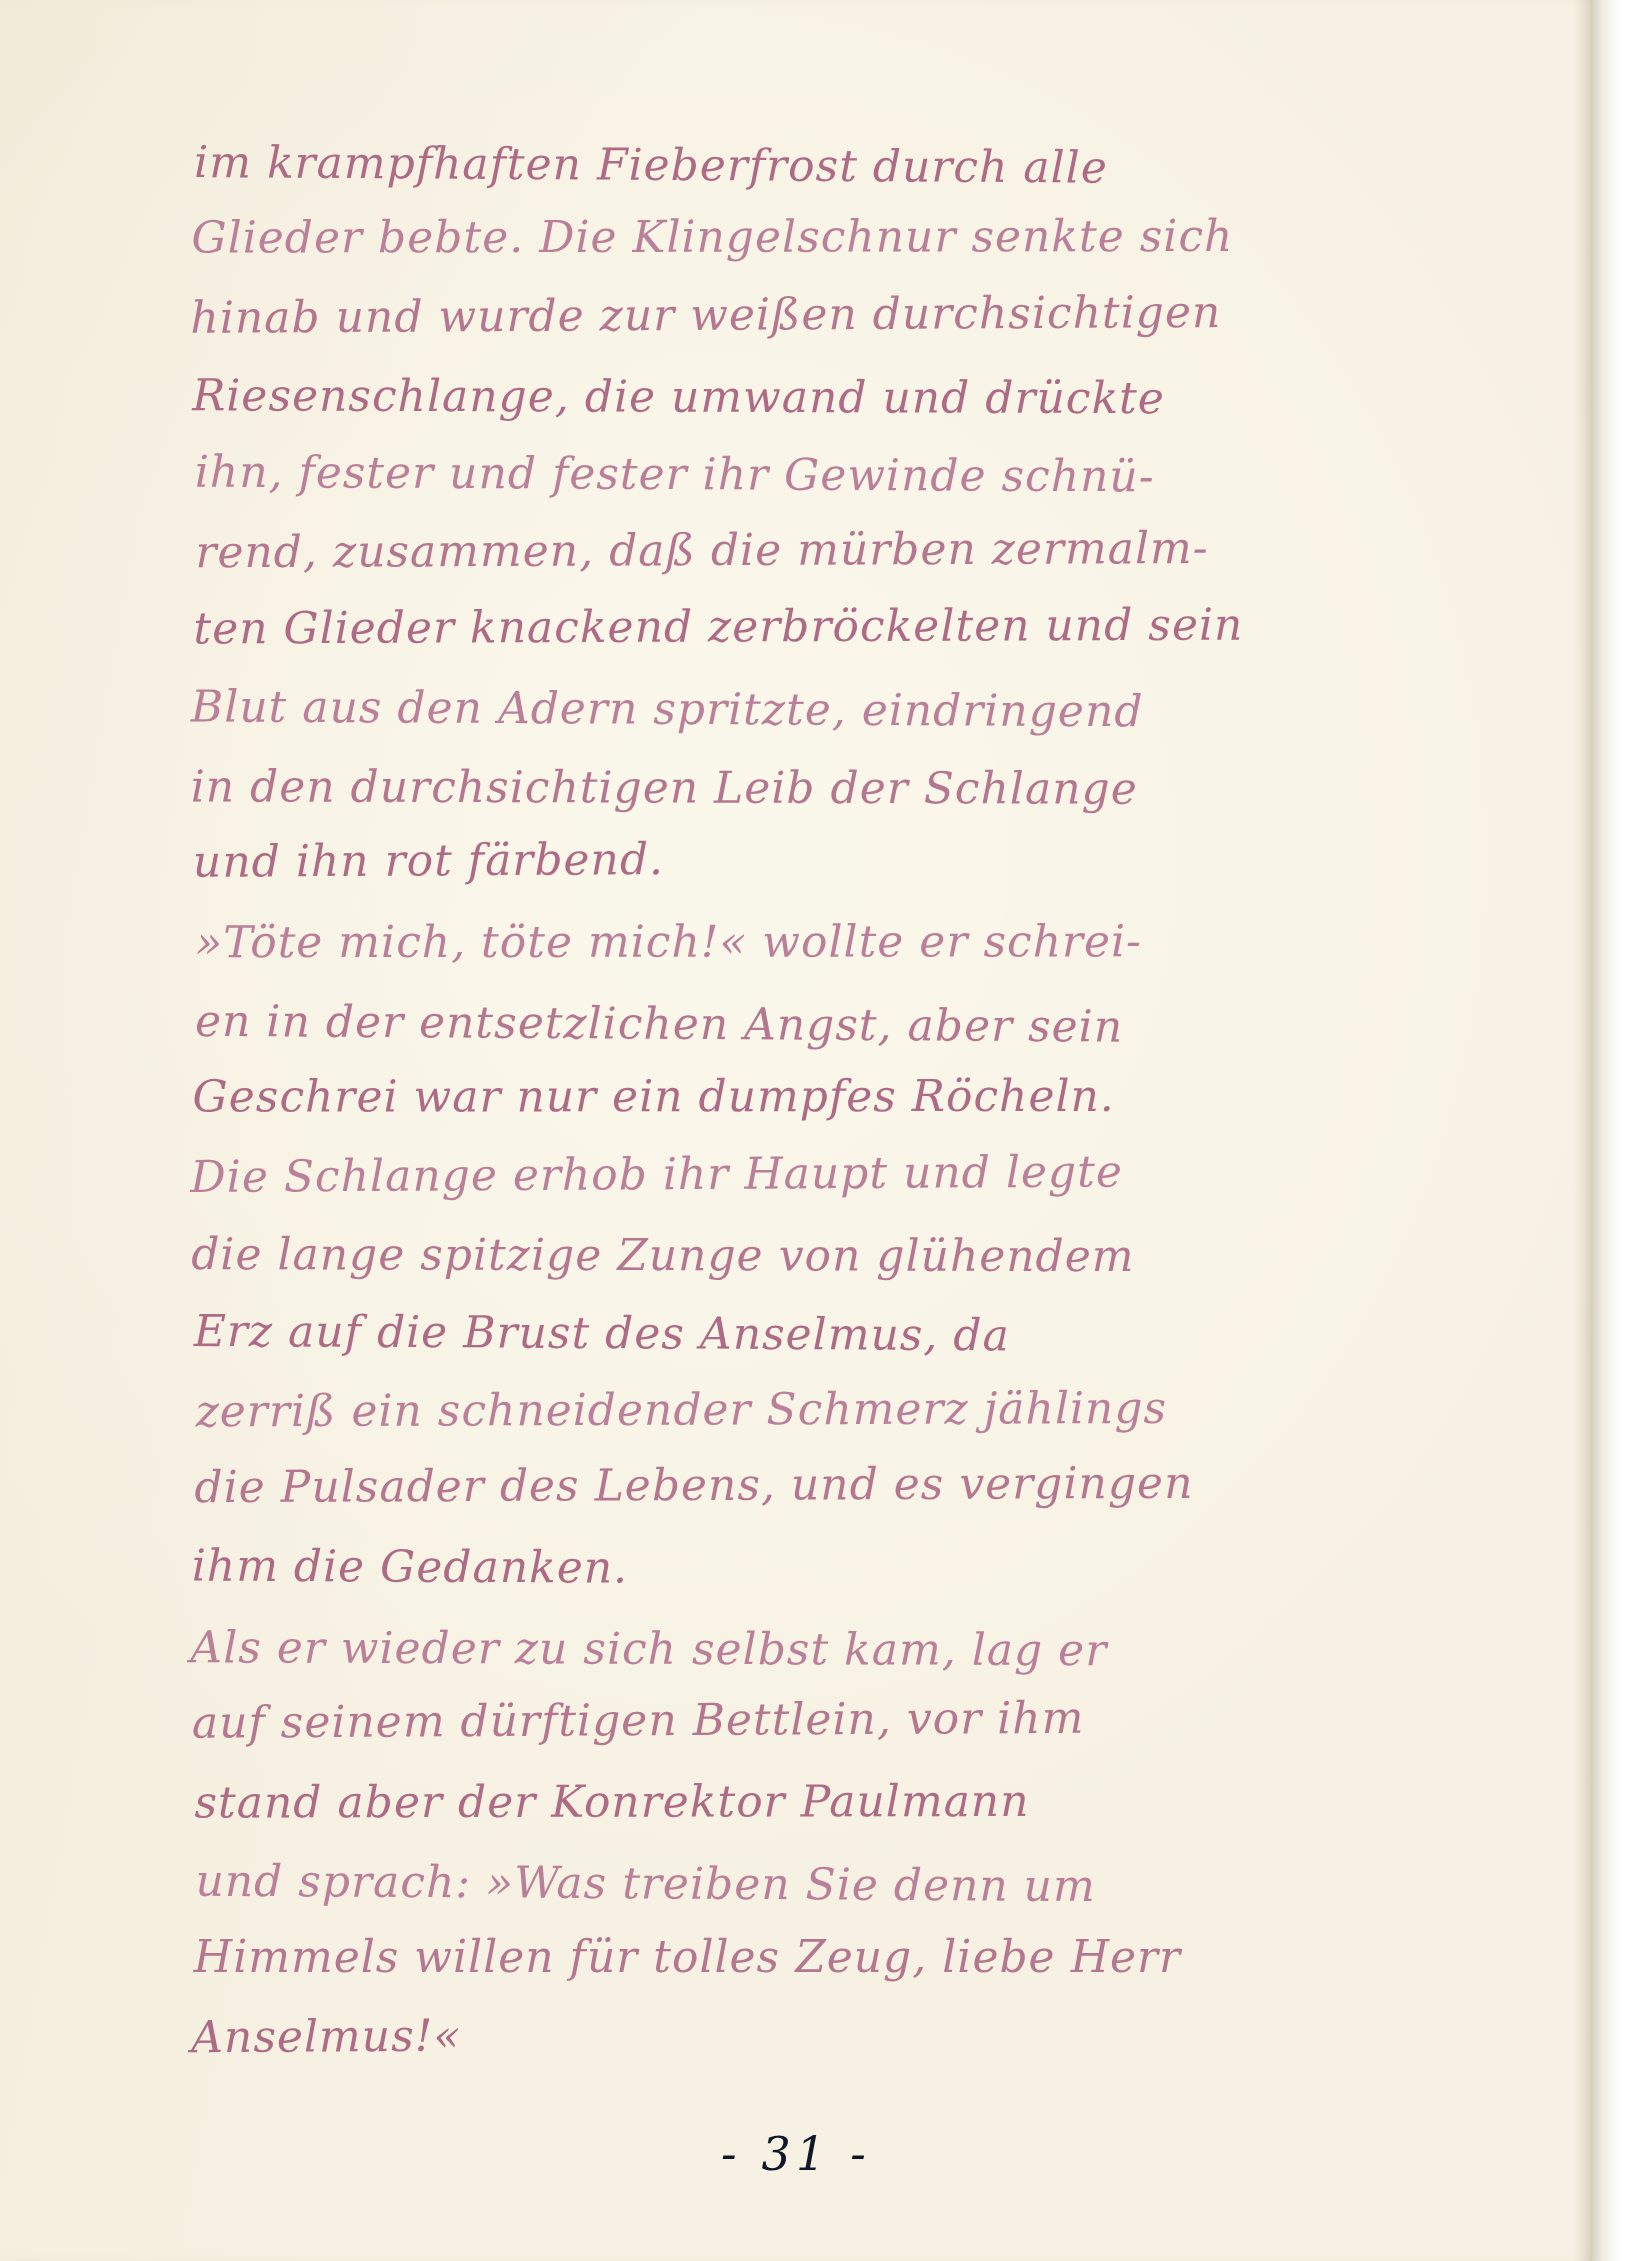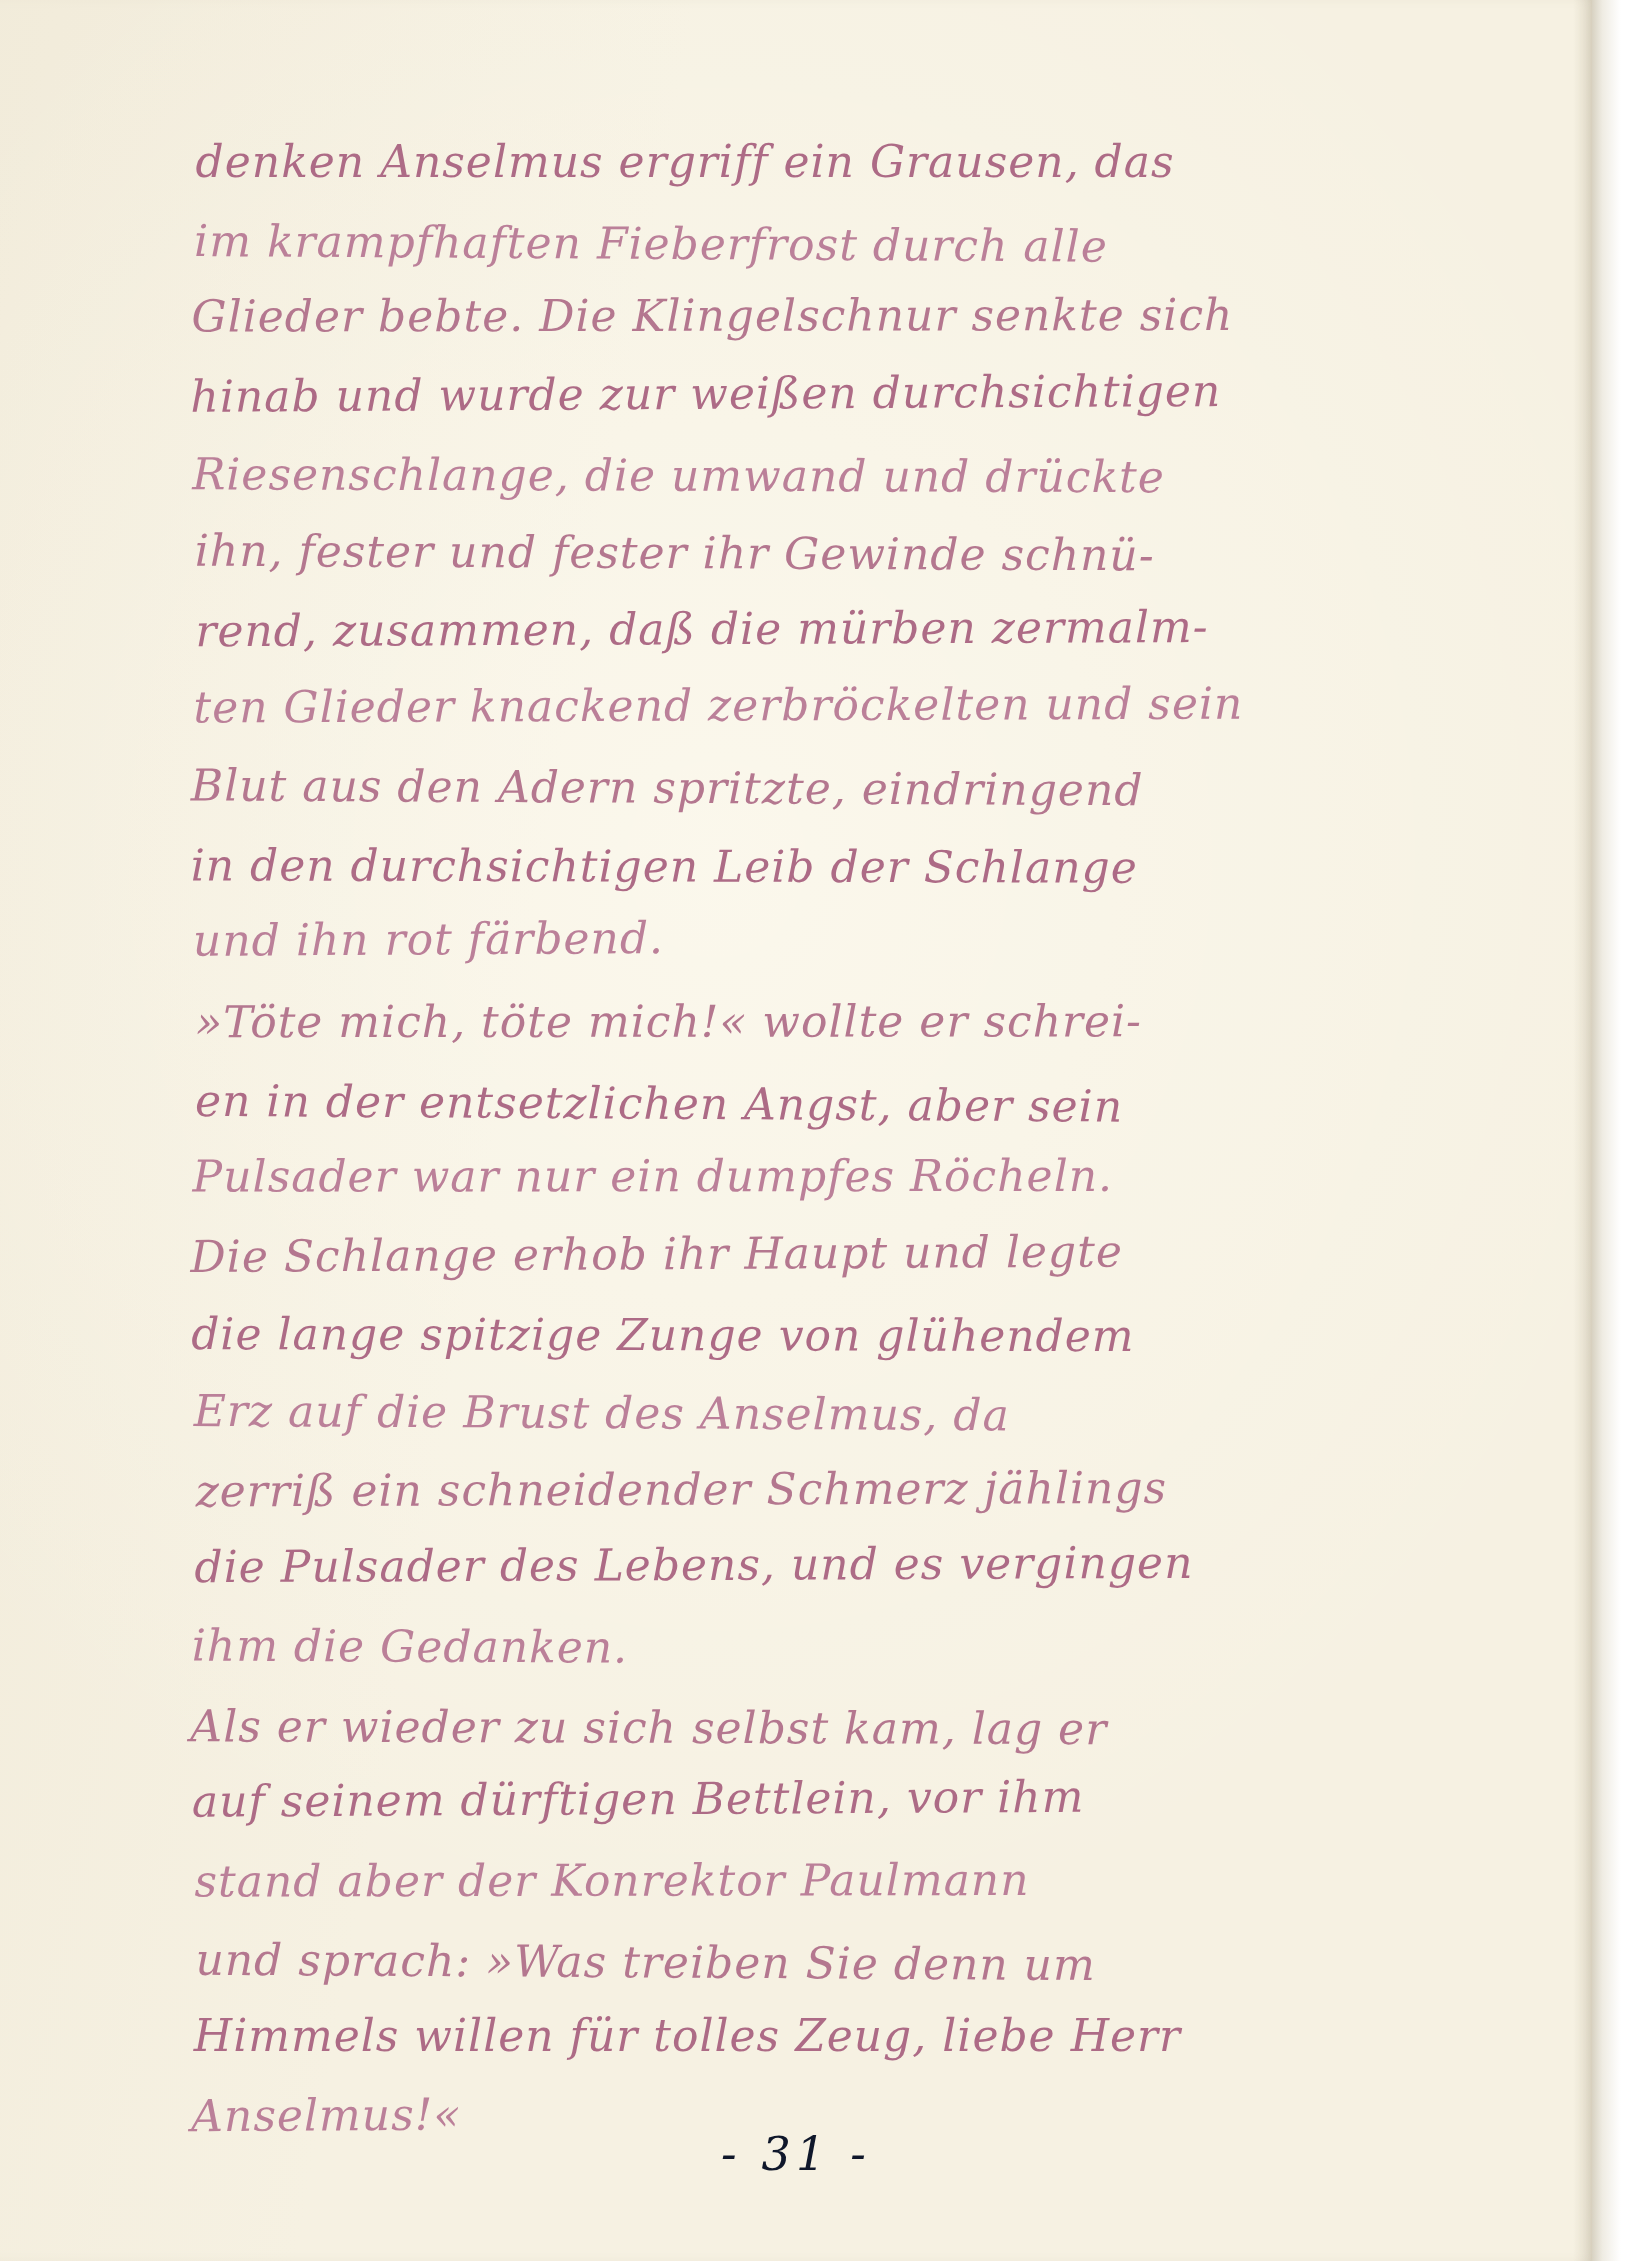--- a/index.html
+++ b/index.html
@@ -89,34 +89,33 @@
     color: #0f172a;
   }
 </style>
 </head>
 <body>
 
 <div id="page-sheet">
   <div id="paper-tint"></div>
 
   <div id="handwriting">
-      <div class="hw-line para-start" style="transform: translate(2.6px, 0px) rotate(0deg);">denken Anselmus ergriff ein Grausen, das</div>
       <div class="hw-line" style="transform: translate(1.2px, 1.1px) rotate(0.347deg);">im krampfhaften Fieberfrost durch alle</div>
       <div class="hw-line" style="transform: translate(-1.5px, -1.4px) rotate(-0.089deg);">Glieder bebte. Die Klingelschnur senkte sich</div>
       <div class="hw-line" style="transform: translate(-2.5px, 0.8px) rotate(-0.324deg);">hinab und wurde zur weißen durchsichtigen</div>
       <div class="hw-line" style="transform: translate(-0.8px, 0.3px) rotate(0.173deg);">Riesenschlange, die umwand und drückte</div>
       <div class="hw-line" style="transform: translate(1.8px, -1.2px) rotate(0.279deg);">ihn, fester und fester ihr Gewinde schnü-</div>
       <div class="hw-line" style="transform: translate(2.4px, 1.3px) rotate(-0.245deg);">rend, zusammen, daß die mürben zermalm-</div>
       <div class="hw-line" style="transform: translate(0.4px, -0.5px) rotate(-0.216deg);">ten Glieder knackend zerbröckelten und sein</div>
       <div class="hw-line" style="transform: translate(-2.1px, -0.6px) rotate(0.301deg);">Blut aus den Adern spritzte, eindringend</div>
       <div class="hw-line" style="transform: translate(-2.3px, 1.4px) rotate(0.139deg);">in den durchsichtigen Leib der Schlange</div>
       <div class="hw-line" style="transform: translate(0.01px, -1.2px) rotate(-0.336deg);">und ihn rot färbend.</div>
       <div class="hw-line para-start" style="transform: translate(2.3px, 0.2px) rotate(-0.052deg);">»Töte mich, töte mich!« wollte er schrei-</div>
       <div class="hw-line" style="transform: translate(2.1px, 0.9px) rotate(0.35deg);">en in der entsetzlichen Angst, aber sein</div>
-      <div class="hw-line" style="transform: translate(-0.4px, -1.4px) rotate(-0.038deg);">Pulsader war nur ein dumpfes Röcheln.</div>
+      <div class="hw-line" style="transform: translate(-0.4px, -1.4px) rotate(-0.038deg);">Geschrei war nur ein dumpfes Röcheln.</div>
       <div class="hw-line" style="transform: translate(-2.5px, 1px) rotate(-0.34deg);">Die Schlange erhob ihr Haupt und legte</div>
       <div class="hw-line" style="transform: translate(-1.8px, 0.1px) rotate(0.126deg);">die lange spitzige Zunge von glühendem</div>
       <div class="hw-line" style="transform: translate(0.8px, -1.1px) rotate(0.308deg);">Erz auf die Brust des Anselmus, da</div>
       <div class="hw-line" style="transform: translate(2.6px, 1.4px) rotate(-0.205deg);">zerriß ein schneidender Schmerz jählings</div>
       <div class="hw-line" style="transform: translate(1.5px, -0.8px) rotate(-0.255deg);">die Pulsader des Lebens, und es vergingen</div>
       <div class="hw-line" style="transform: translate(-1.2px, -0.4px) rotate(0.271deg);">ihm die Gedanken.</div>
       <div class="hw-line para-start" style="transform: translate(-2.6px, 1.3px) rotate(0.185deg);">Als er wieder zu sich selbst kam, lag er</div>
       <div class="hw-line" style="transform: translate(-1.1px, -1.3px) rotate(-0.318deg);">auf seinem dürftigen Bettlein, vor ihm</div>
       <div class="hw-line" style="transform: translate(1.5px, 0.5px) rotate(-0.103deg);">stand aber der Konrektor Paulmann</div>
       <div class="hw-line" style="transform: translate(2.5px, 0.7px) rotate(0.345deg);">und sprach: »Was treiben Sie denn um</div>

